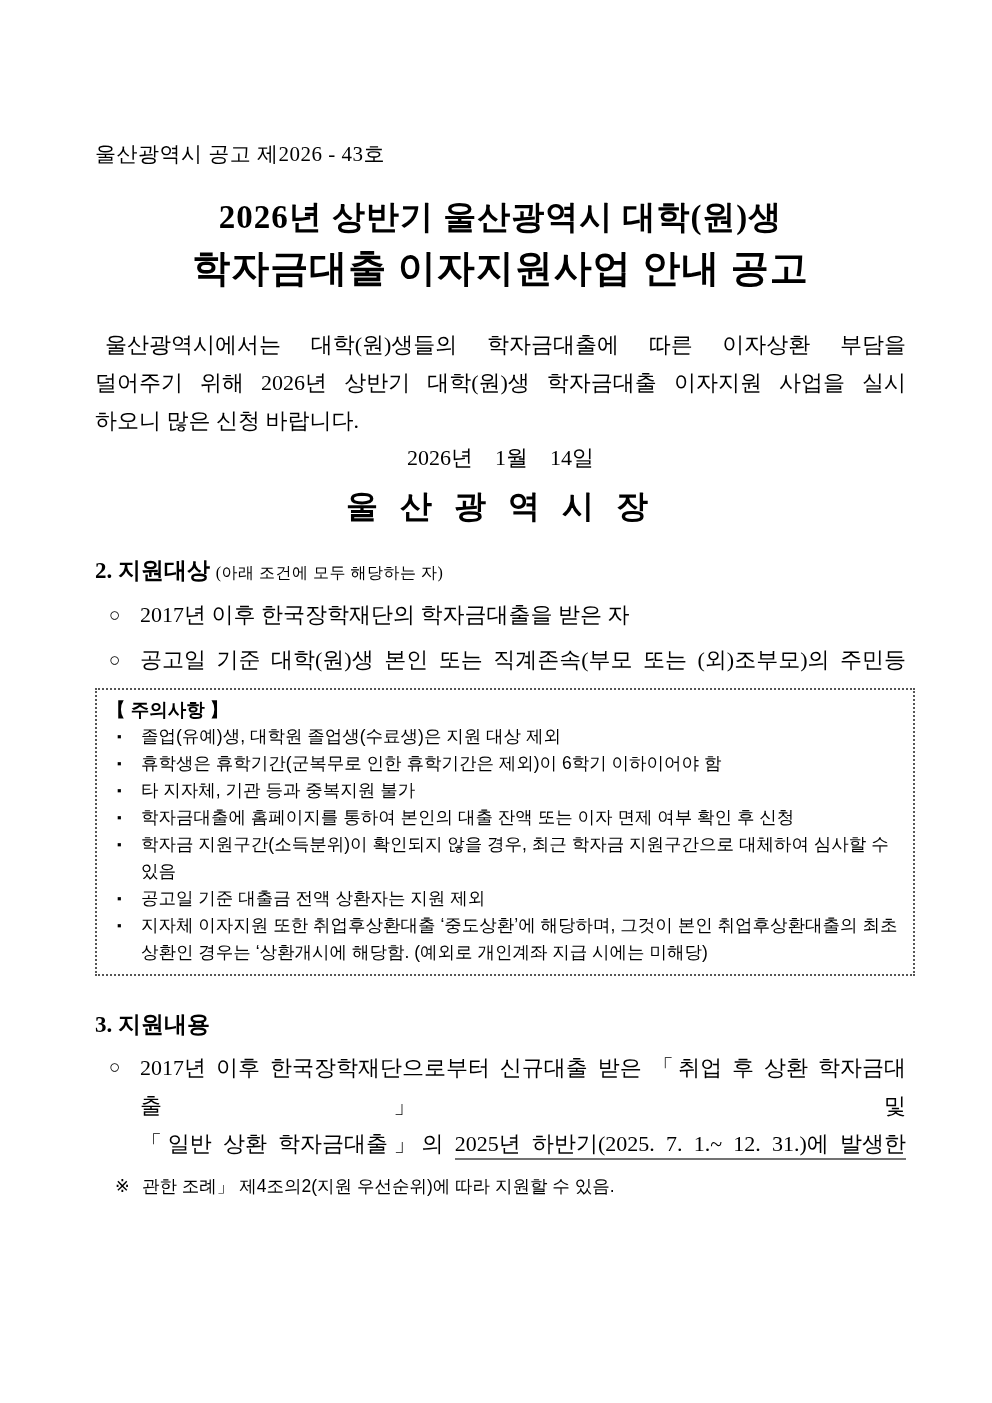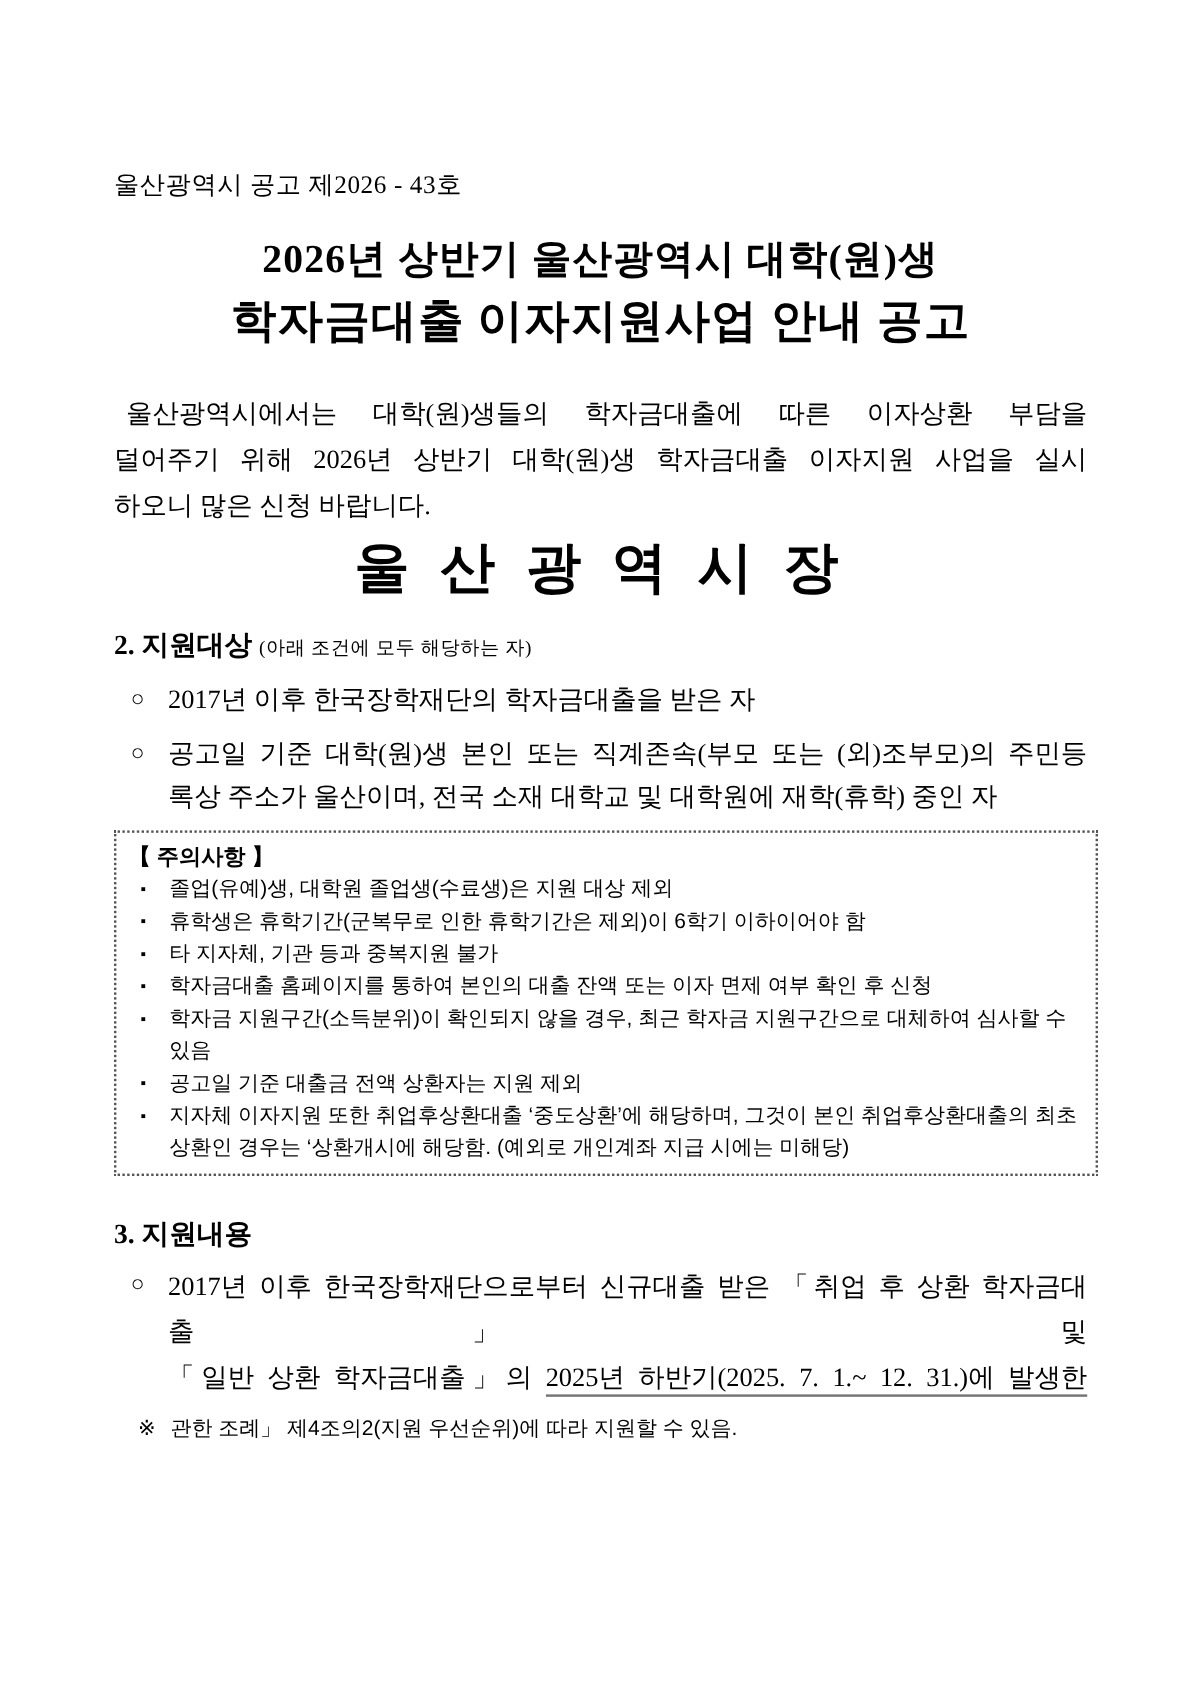--- a/index.html
+++ b/index.html
@@ -43,21 +43,21 @@
   .date-line {
     margin-top: 3px;
     text-align: center;
     font-size: 22px;
     line-height: 30px;
     white-space: pre;
   }
   .mayor-line {
     margin-top: 9px;
     text-align: center;
-    font-size: 46px;
+    font-size: 32px;
     font-weight: bold;
     line-height: 48px;
     letter-spacing: 7px;
   }
   .sec-heading {
     font-size: 23px;
     font-weight: bold;
     line-height: 30px;
   }
   .sec1 { margin-top: 26px; }
@@ -145,61 +145,61 @@
       <div class="title-line1">2026년 상반기 울산광역시 대학(원)생</div>
       <div class="title-line2">학자금대출 이자지원사업 안내 공고</div>
     </div>
 
     <div class="intro">
       <div class="line stretch indent1">울산광역시에서는 대학(원)생들의 학자금대출에 따른 이자상환 부담을</div>
       <div class="line stretch">덜어주기 위해 2026년 상반기 대학(원)생 학자금대출 이자지원 사업을 실시</div>
       <div class="line">하오니 많은 신청 바랍니다.</div>
     </div>
 
+    <div class="date-line">2026년    1월    14일</div>
 
     <div class="mayor-line">울 산 광 역 시 장</div>
 
 
     <div class="sec-heading sec2">
       <span>2. 지원대상</span>
       <span class="sec-note">(아래 조건에 모두 해당하는 자)</span>
     </div>
 
     <div class="bullet">
       <span class="marker">○</span>
       <div class="btext">
         <div class="line">2017년 이후 한국장학재단의 학자금대출을 받은 자</div>
       </div>
     </div>
 
     <div class="bullet b2">
       <span class="marker">○</span>
       <div class="btext">
         <div class="line stretch">공고일 기준 대학(원)생 본인 또는 직계존속(부모 또는 (외)조부모)의 주민등</div>
-        <div class="line">록상 주소가 울산이며, 전국 소재 대학교 및 대학원에 재학(휴학) 중인 자</div>
       </div>
     </div>
 
     <div class="notice-box">
       <div class="nb-title">【 주의사항 】</div>
       <div class="nb-item">
         <span class="nb-marker">▪</span>
         <div class="nb-text">졸업(유예)생, 대학원 졸업생(수료생)은 지원 대상 제외</div>
       </div>
       <div class="nb-item">
         <span class="nb-marker">▪</span>
         <div class="nb-text">휴학생은 휴학기간(군복무로 인한 휴학기간은 제외)이 6학기 이하이어야 함</div>
       </div>
       <div class="nb-item">
         <span class="nb-marker">▪</span>
         <div class="nb-text">타 지자체, 기관 등과 중복지원 불가</div>
       </div>
       <div class="nb-item">
         <span class="nb-marker">▪</span>
-        <div class="nb-text">학자금대출 홈페이지를 통하여 본인의 대출 잔액 또는 이자 면제 여부 확인 후 신청</div>
+        <div class="nb-text">학자금대출에 홈페이지를 통하여 본인의 대출 잔액 또는 이자 면제 여부 확인 후 신청</div>
       </div>
       <div class="nb-item">
         <span class="nb-marker">▪</span>
         <div class="nb-text">학자금 지원구간(소득분위)이 확인되지 않을 경우, 최근 학자금 지원구간으로 대체하여 심사할 수 있음</div>
       </div>
       <div class="nb-item">
         <span class="nb-marker">▪</span>
         <div class="nb-text">공고일 기준 대출금 전액 상환자는 지원 제외</div>
       </div>
       <div class="nb-item">

